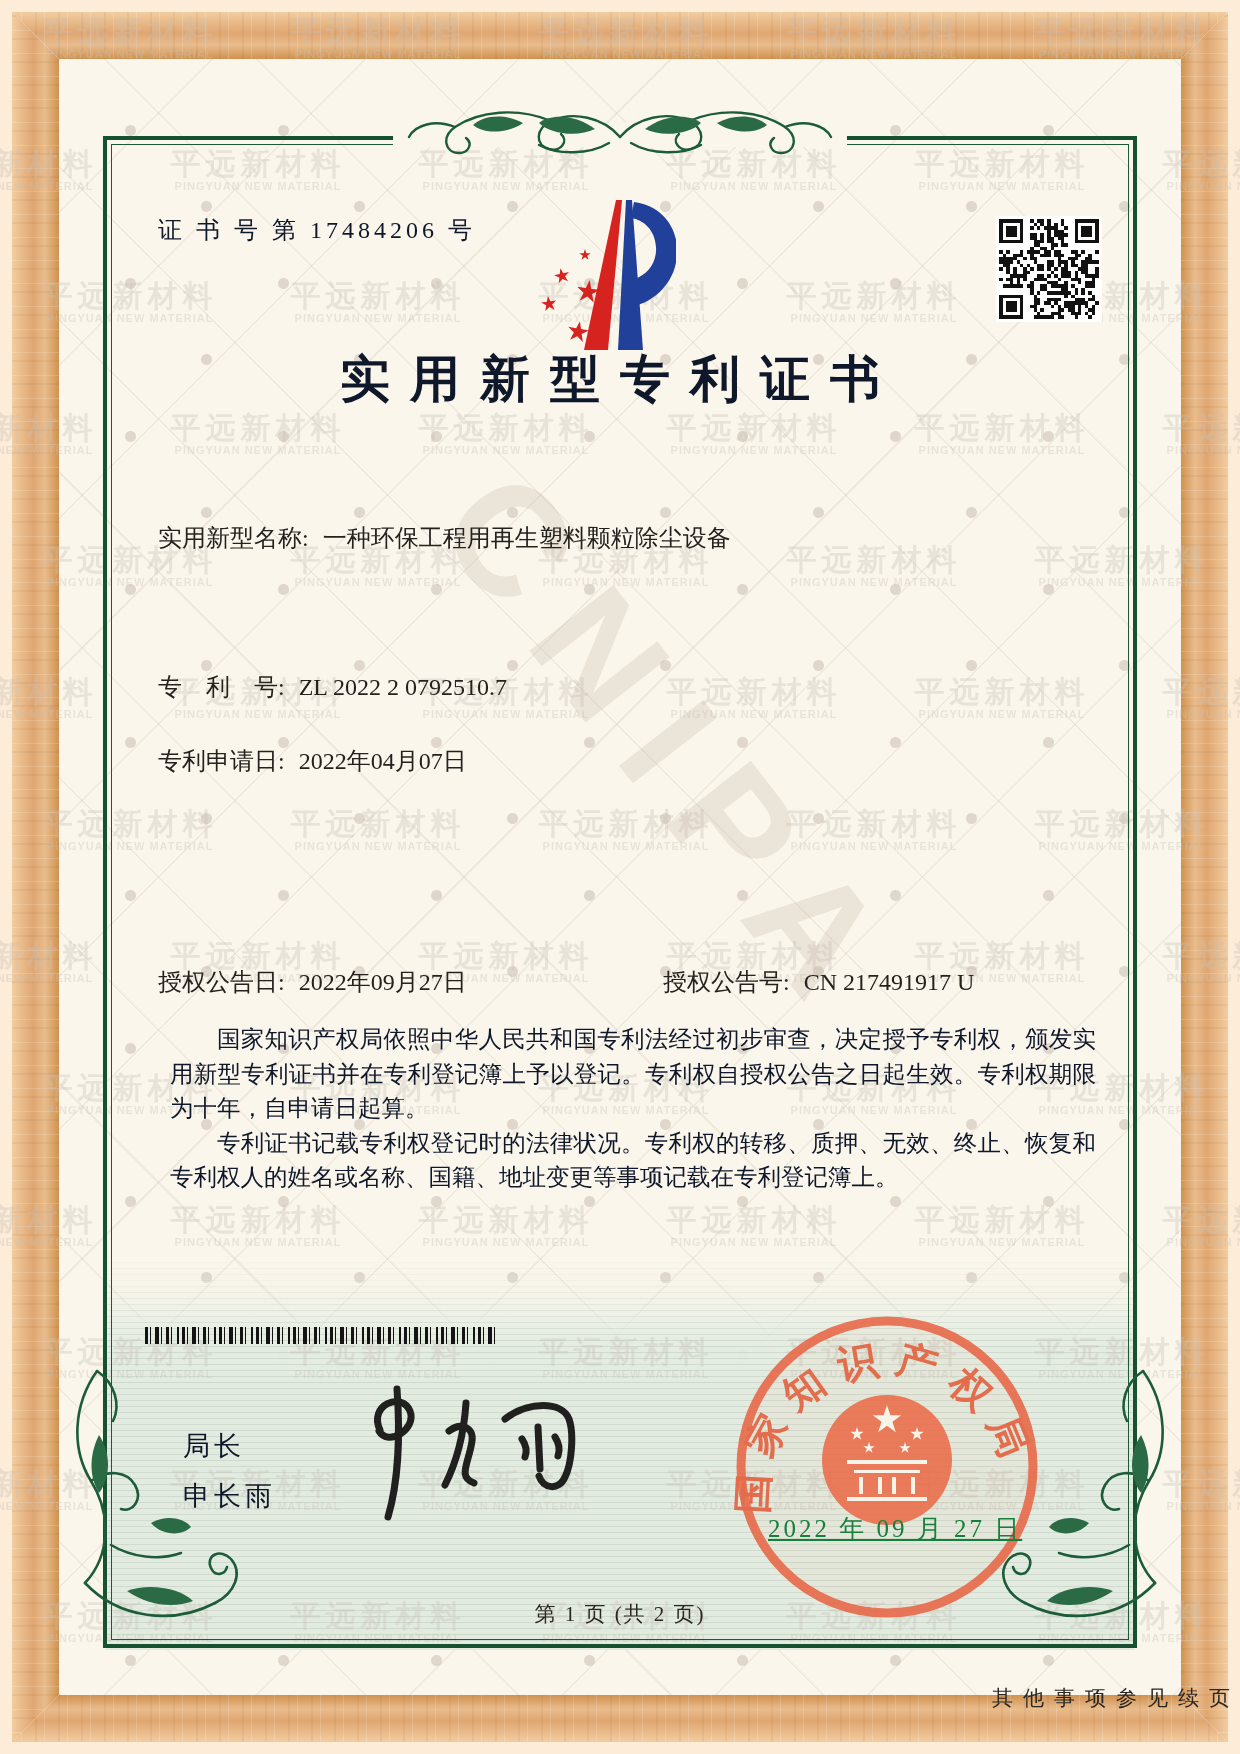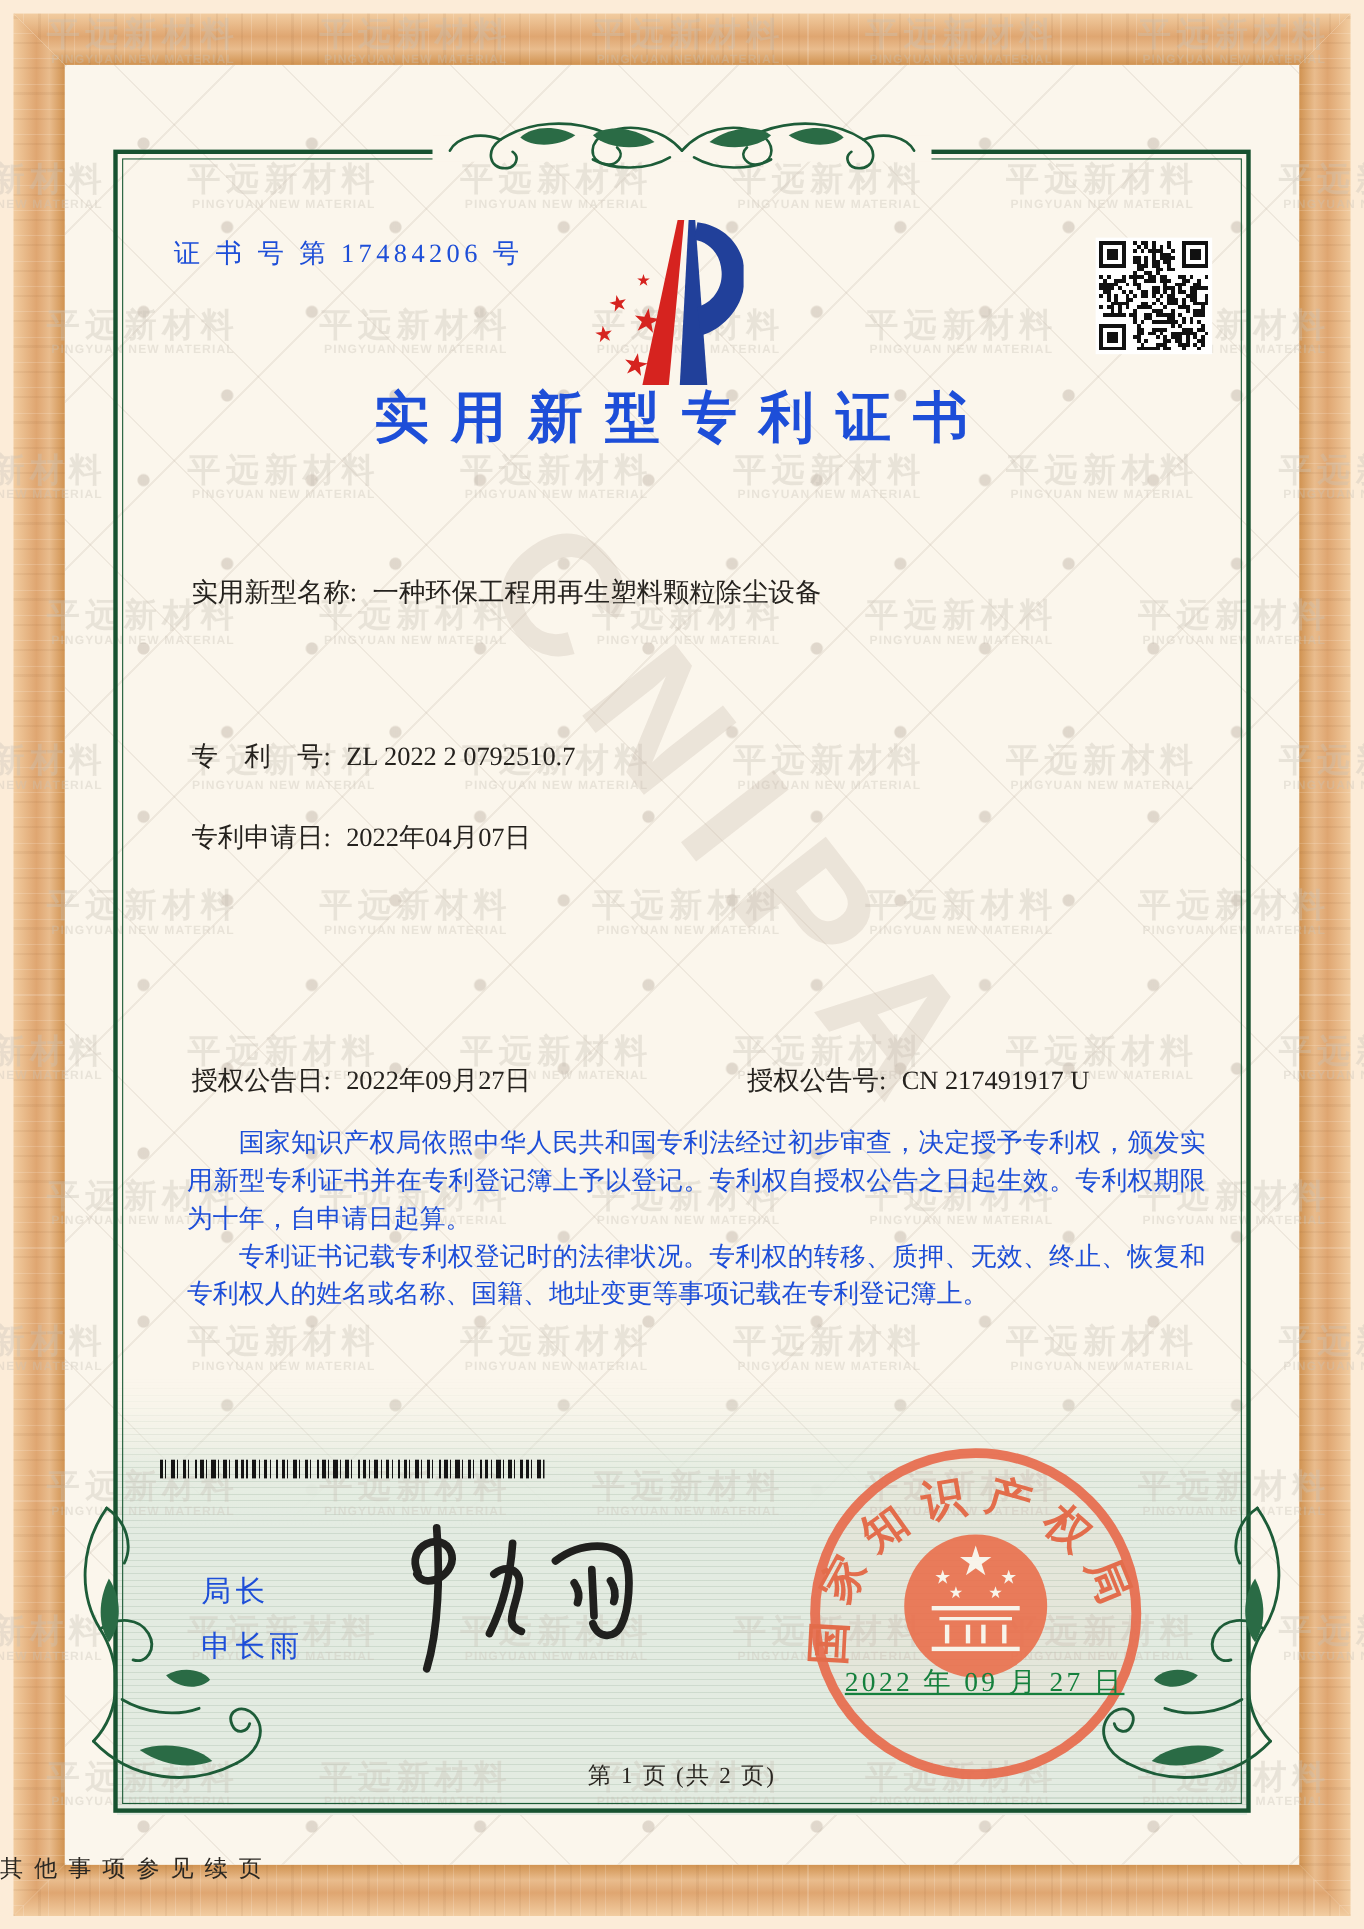--- a/index.html
+++ b/index.html
@@ -56,46 +56,46 @@
   
   .cert-border{position:absolute;left:103px;top:136px;width:1034px;height:1512px;z-index:5;
     border:4px solid #175230;box-sizing:border-box;pointer-events:none;}
   .cert-border::after{content:"";position:absolute;inset:4px;border:1.5px solid #1b5a36;}
   .ornament{position:absolute;z-index:5;pointer-events:none;}
   .orn-top{left:393px;top:101px;width:454px;height:68px;}
   .orn-bl{left:55px;top:1365px;width:205px;height:270px;}
   .orn-br{right:55px;top:1365px;width:205px;height:270px;transform:scaleX(-1);}
 
   
-  .content-text{color:#1d4ed8;z-index:6;position:absolute;}
+  .content-text{color:#0f172a;z-index:6;position:absolute;}
   .cert-no{left:158px;top:214px;font-size:24px;letter-spacing:4px;}
   .logo{position:absolute;left:536px;top:192px;width:140px;height:158px;z-index:6;}
   .qr{position:absolute;left:996px;top:216px;width:106px;height:106px;z-index:6;background:#fff;}
   .qr svg{width:100%;height:100%;display:block;}
   .title{left:0;right:0;top:346px;text-align:center;font-size:50px;font-weight:bold;letter-spacing:20px;}
   .frow{position:absolute;left:158px;width:940px;font-size:24px;z-index:6;color:#25221e;}
-  .flabel{white-space:pre;margin-left:16px;}
+  .flabel{white-space:pre;}
   .fvalue{margin-left:14px;}
   .addr-val{display:inline-block;vertical-align:top;width:760px;line-height:37px;}
   .pair2{position:absolute;left:505px;top:0;}
   .paras{left:170px;top:1022px;width:926px;font-size:23.5px;line-height:34.5px;text-align:justify;}
   .paras p{margin:0;text-indent:2em;}
   .barcode{position:absolute;left:145px;top:1327px;width:350px;height:17px;z-index:6;
     background:repeating-linear-gradient(90deg,
       #141414 0 3px, transparent 3px 5px, #141414 5px 6px, transparent 6px 10px,
       #141414 10px 14px, transparent 14px 16px, #141414 16px 17px, transparent 17px 21px,
       #141414 21px 24px, transparent 24px 26px, #141414 26px 27px, transparent 27px 32px,
       #141414 32px 34px, transparent 34px 37px);}
   .signer-title{left:183px;top:1428px;font-size:27px;letter-spacing:4px;}
   .signer-name{left:183px;top:1478px;font-size:27px;letter-spacing:4px;}
   .signature{position:absolute;left:345px;top:1375px;width:250px;height:170px;z-index:7;}
   .seal{position:absolute;left:728px;top:1308px;width:318px;height:318px;z-index:7;opacity:.9;}
   .seal-date{left:768px;top:1512px;font-size:25px;letter-spacing:3px;z-index:8;color:#15803d;text-decoration:underline;}
   .page-no{left:0;right:0;top:1600px;text-align:center;font-size:21px;letter-spacing:2px;color:#2a2722;}
-  .cont-note{left:0;right:0;top:1684px;text-align:left;font-size:21px;letter-spacing:10px;color:#2a2722;z-index:6;}
+  .cont-note{left:0;right:0;top:1684px;text-align:right;font-size:21px;letter-spacing:10px;color:#2a2722;z-index:6;}
 </style>
 </head>
 <body>
 
 <div class="page">
 
   <div class="lattice"></div>
   <div class="green-band"></div>
 
   <div class="outer-ring"></div>

